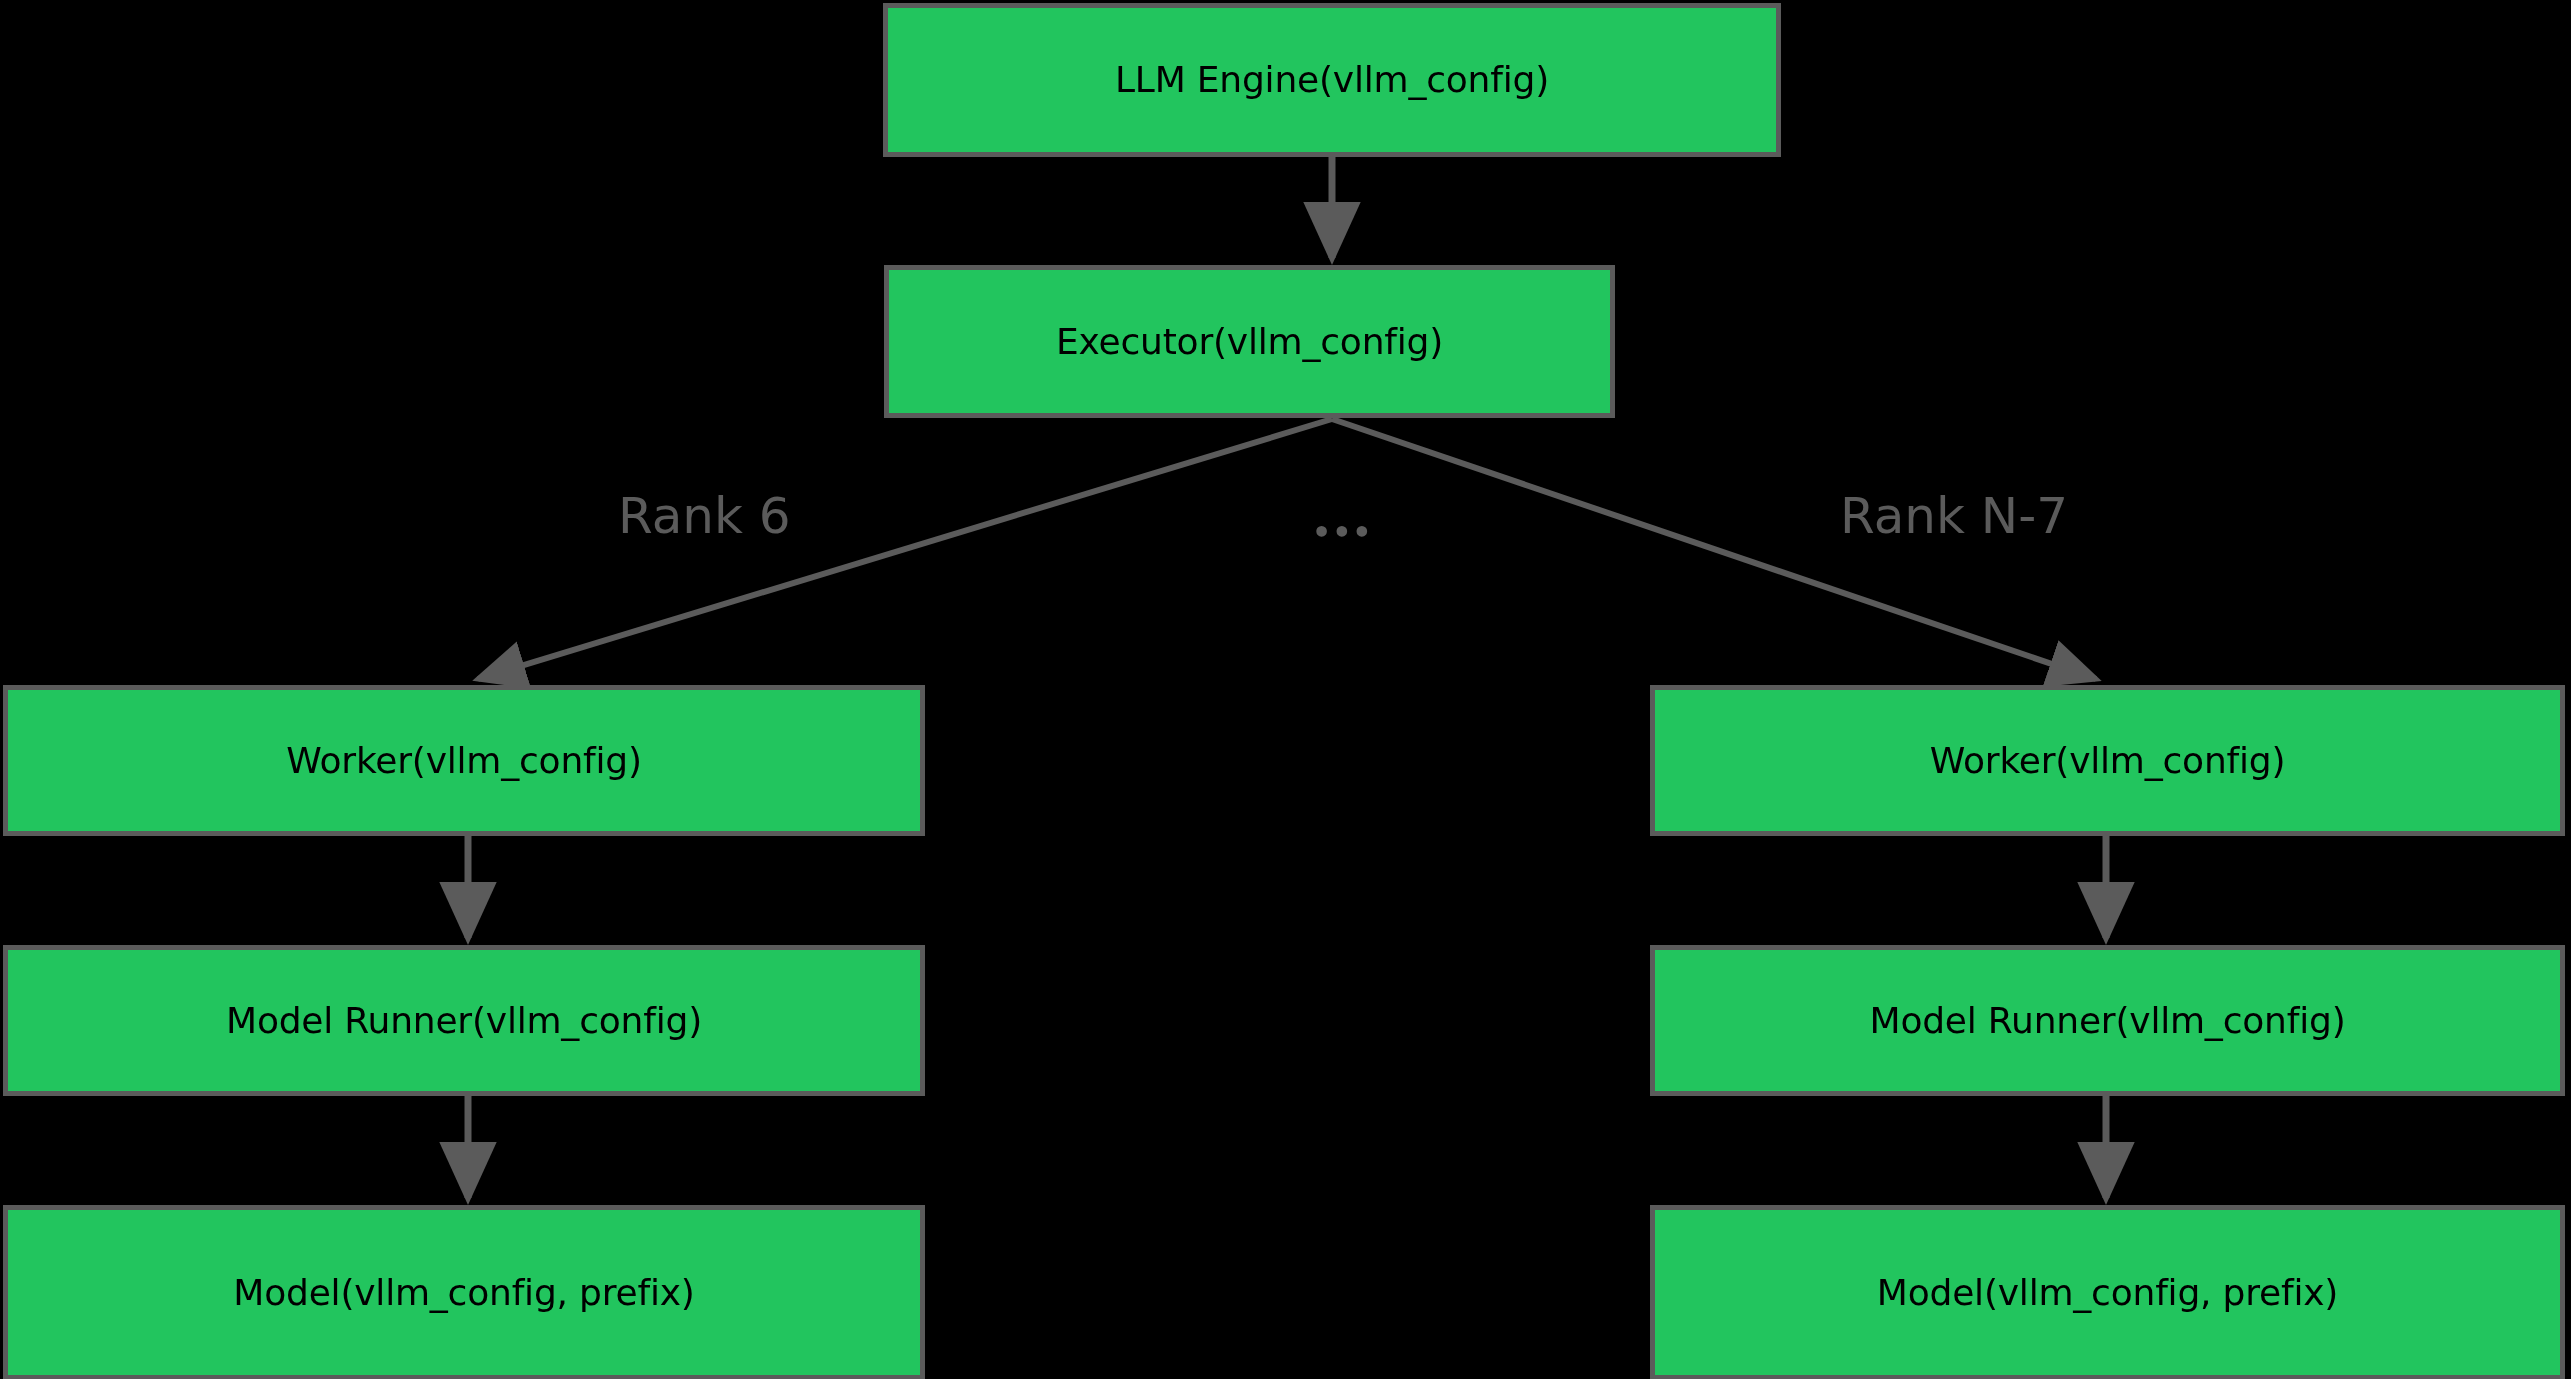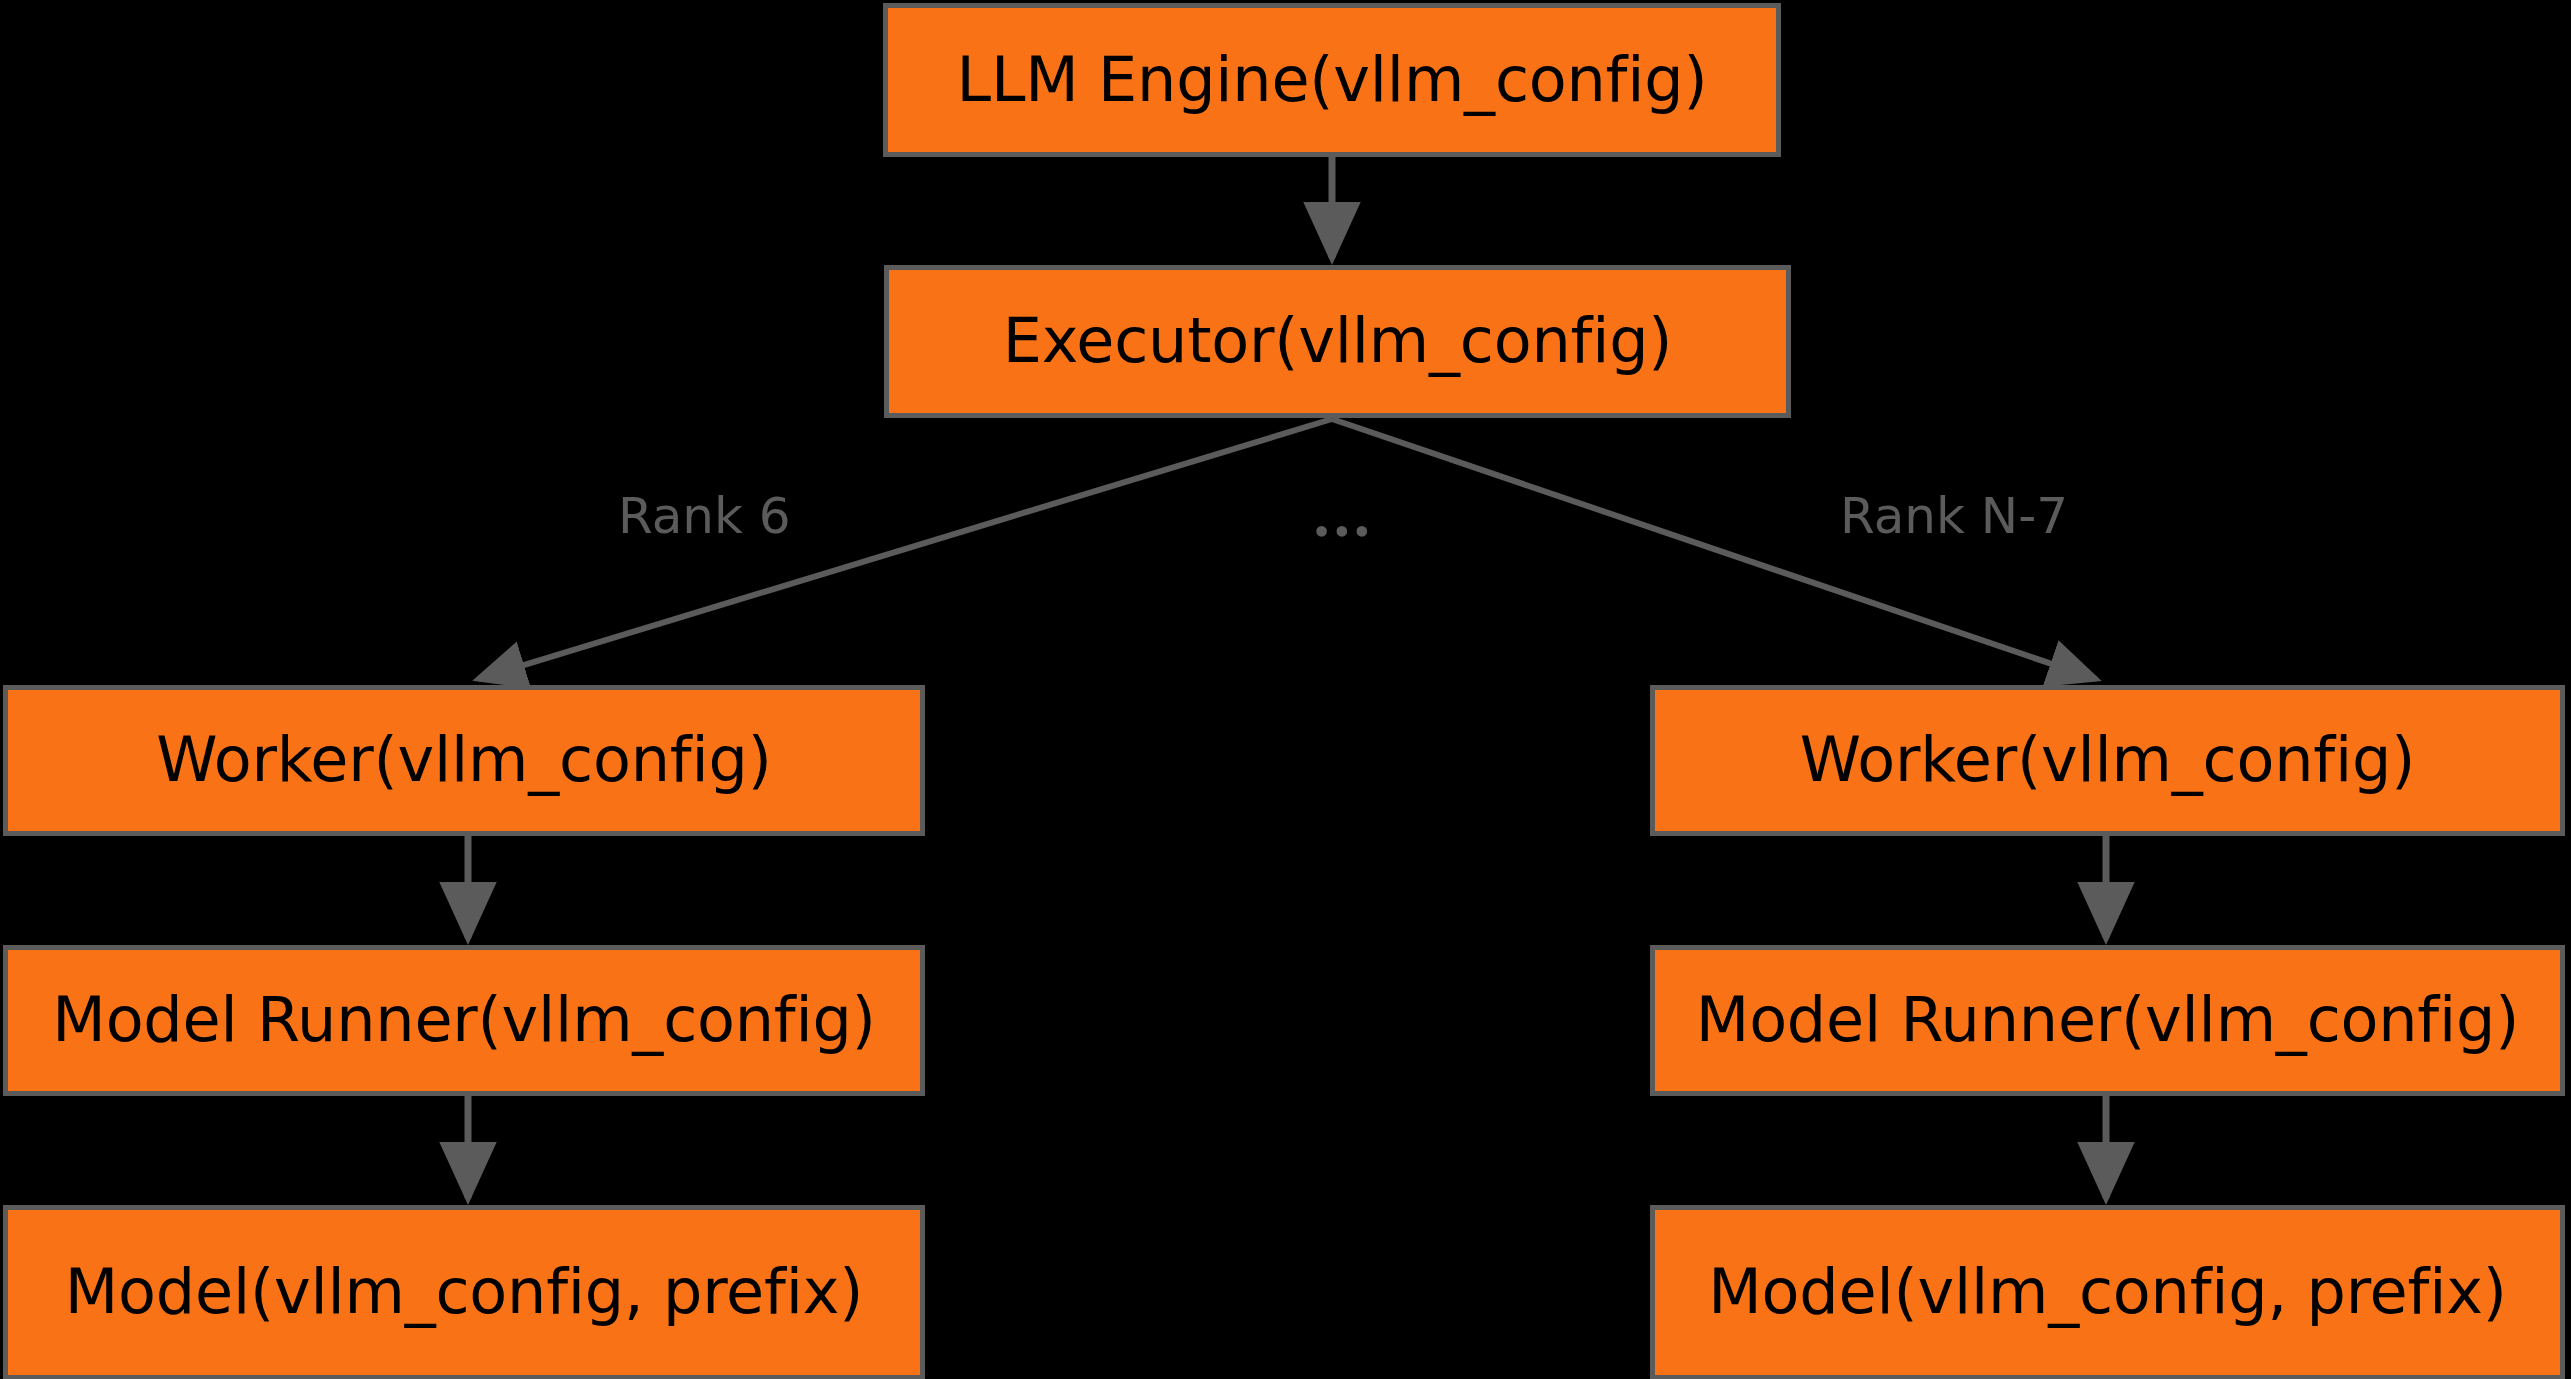--- a/index.html
+++ b/index.html
@@ -16,27 +16,27 @@
   }
   #diagram {
     position: relative;
     width: 2571px;
     height: 1379px;
     background: #000000;
   }
   .node {
     position: absolute;
     box-sizing: border-box;
-    background: #f97316;
+    background: #22c55e;
     border: 5px solid #5b5b5b;
     display: flex;
     align-items: center;
     justify-content: center;
     color: #000000;
-    font-size: 62px;
+    font-size: 36px;
     font-weight: 400;
     letter-spacing: -0.2px;
     line-height: 1.1;
     white-space: nowrap;
   }
   .edge-label {
     position: absolute;
     color: #5b5b5b;
     font-size: 50px;
     font-weight: 400;
@@ -56,21 +56,21 @@
     left: 0;
     top: 0;
     width: 2571px;
     height: 1379px;
     overflow: visible;
     pointer-events: none;
   }
 
   
   #node-llm-engine    { left: 883px;  top: 3px;    width: 898px; height: 154px; }
-  #node-executor      { left: 884px;  top: 265px;  width: 907px; height: 153px; text-align: center; }
+  #node-executor      { left: 884px;  top: 265px;  width: 731px; height: 153px; text-align: center; }
   #node-worker-left   { left: 3px;    top: 685px;  width: 922px; height: 151px; }
   #node-runner-left   { left: 3px;    top: 945px;  width: 922px; height: 151px; }
   #node-model-left    { left: 3px;    top: 1205px; width: 922px; height: 175px; }
   #node-worker-right  { left: 1650px; top: 685px;  width: 915px; height: 151px; }
   #node-runner-right  { left: 1650px; top: 945px;  width: 915px; height: 151px; }
   #node-model-right   { left: 1650px; top: 1205px; width: 915px; height: 175px; }
 
   
   #label-rank-0   { left: 618px;  top: 487px; }
   #label-rank-n1  { left: 1840px; top: 487px; }

